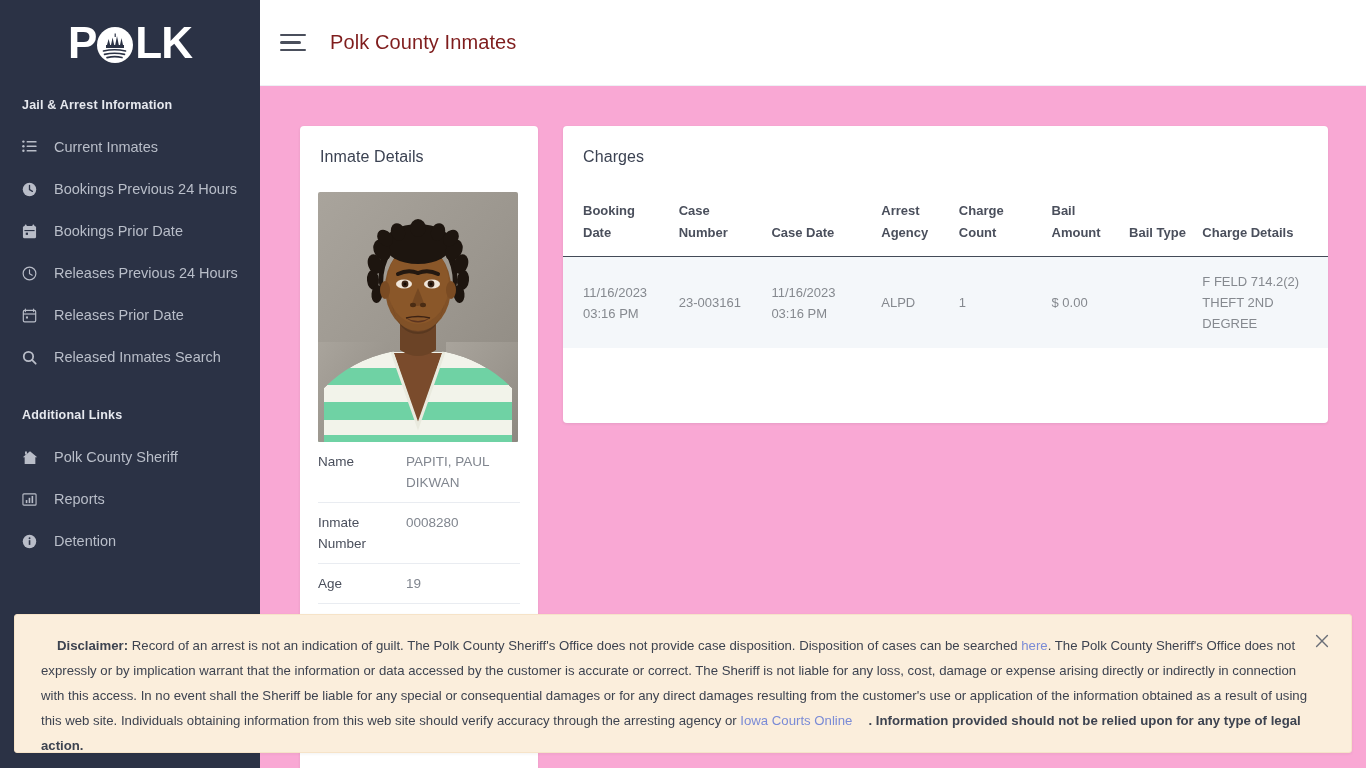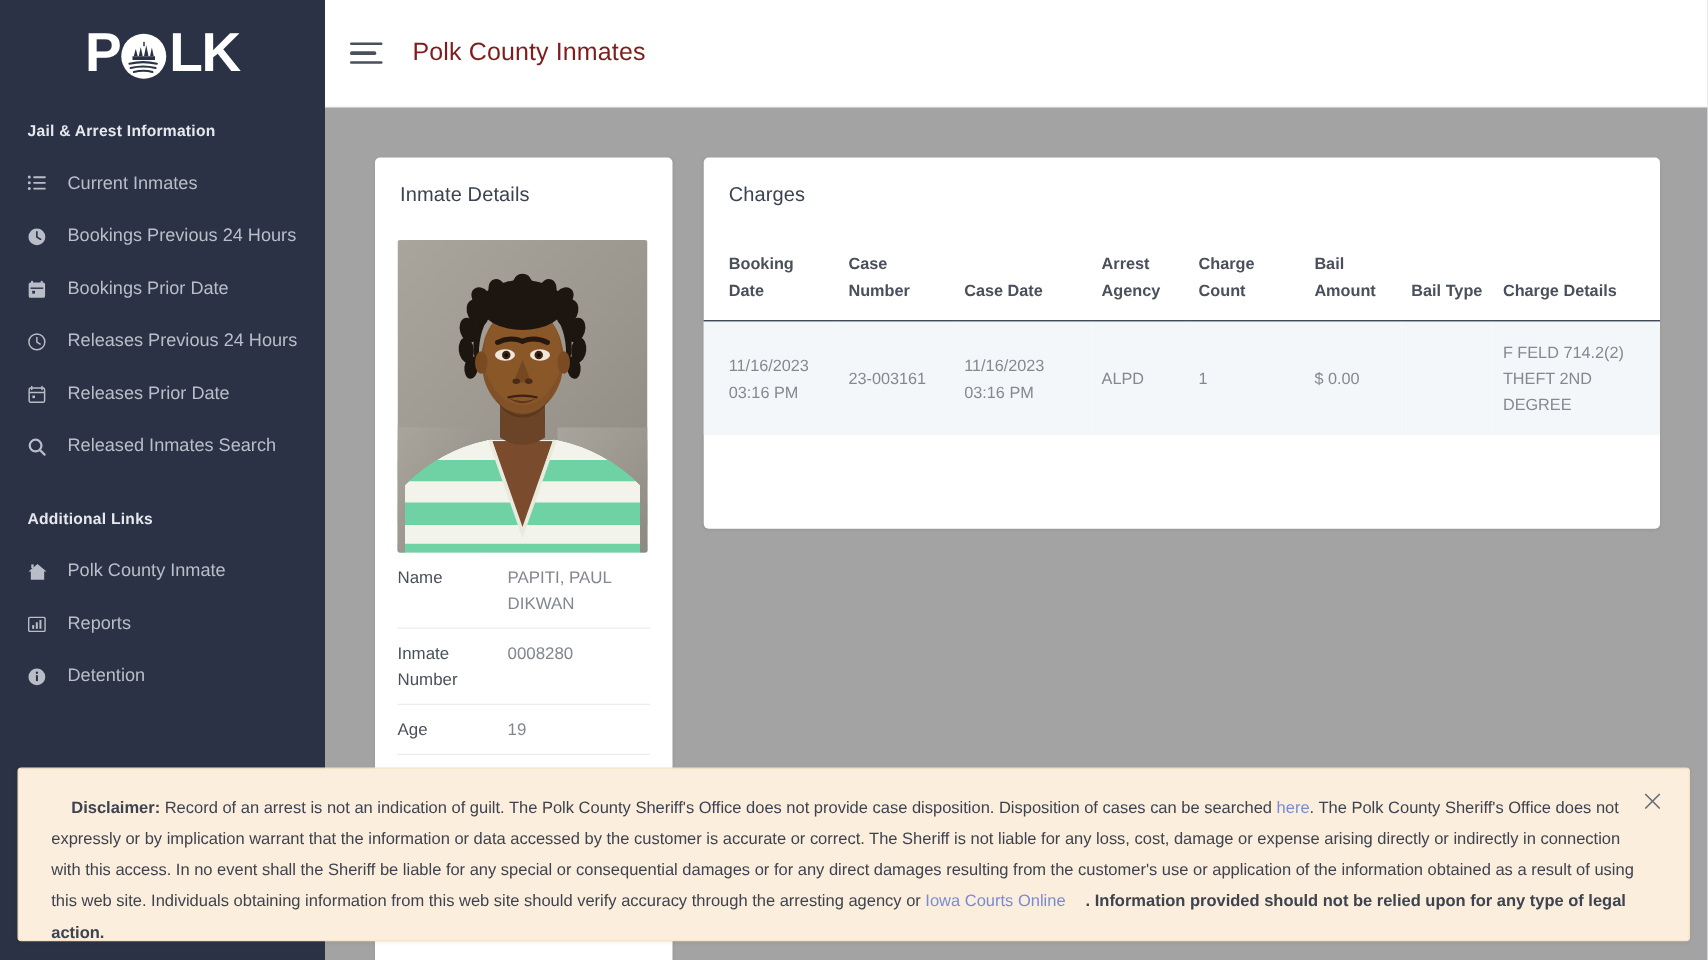--- a/index.html
+++ b/index.html
@@ -86,21 +86,21 @@
   .page-title {
     margin-left: 22px;
     font-size: 20px; color: #7f1d1d; font-weight: 400;
     letter-spacing: .1px;
   }
 
   
   .content {
     position: absolute; left: 260px; top: 86px;
     width: 1106px; height: 682px;
-    background: #a3a3a3;
+    background: #f9a8d4;
   }
   .card {
     background: #ffffff;
     border-radius: 4px;
     box-shadow: 0 1px 3px rgba(30,40,60,.09);
   }
 
   
   .details-card {
     position: absolute; left: 40px; top: 40px;
@@ -303,21 +303,21 @@
 
     <div class="nav-section-title additional">Additional Links</div>
 
     <div class="nav-item">
       <span class="nav-icon">
         <svg width="16" height="15" viewBox="0 0 17 16" fill="currentColor">
           <path d="M8.5 1.2 L0.8 7.6 h2 v7.2 h11.4 V7.6 h2 z"></path>
           <rect x="3.2" y="1.6" width="2" height="3.2"></rect>
         </svg>
       </span>
-      <span class="nav-label">Polk County Inmate</span>
+      <span class="nav-label">Polk County Sheriff</span>
     </div>
 
     <div class="nav-item">
       <span class="nav-icon">
         <svg width="15" height="15" viewBox="0 0 16 16" fill="none" stroke="currentColor" stroke-width="1.2">
           <rect x="1" y="2" width="14" height="12" rx="1"></rect>
           <g fill="currentColor" stroke="none">
             <rect x="4" y="8.6" width="1.7" height="3.2"></rect>
             <rect x="7.1" y="6.2" width="1.7" height="5.6"></rect>
             <rect x="10.2" y="4.2" width="1.7" height="7.6"></rect>

